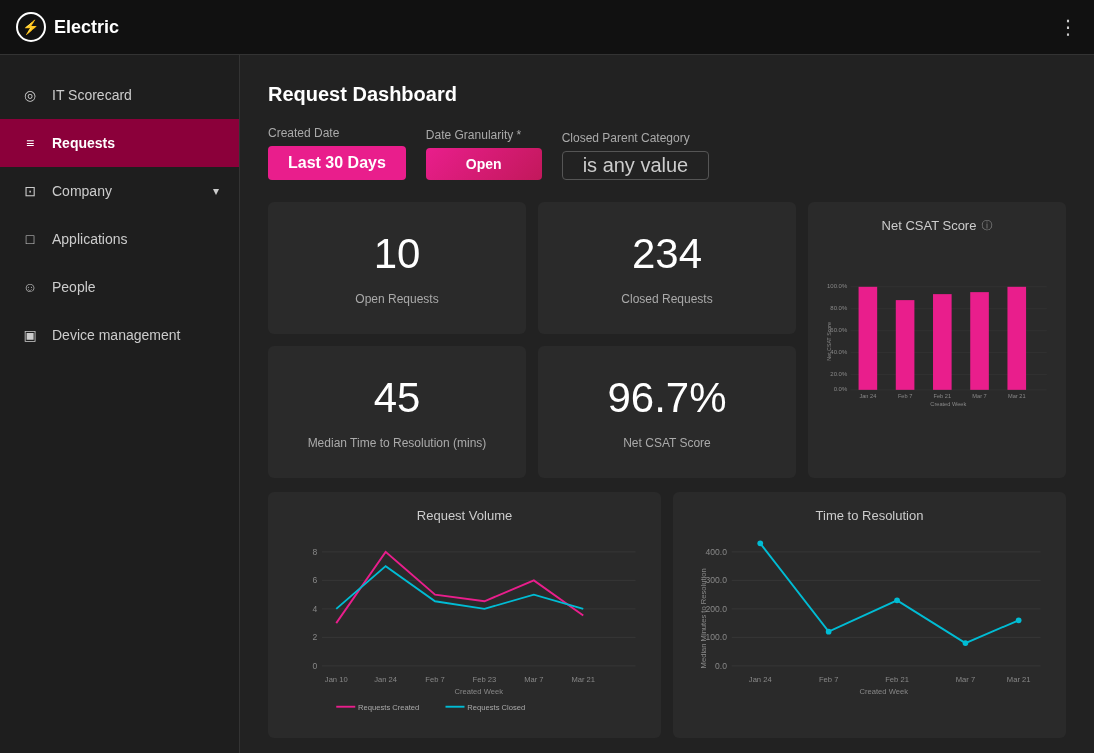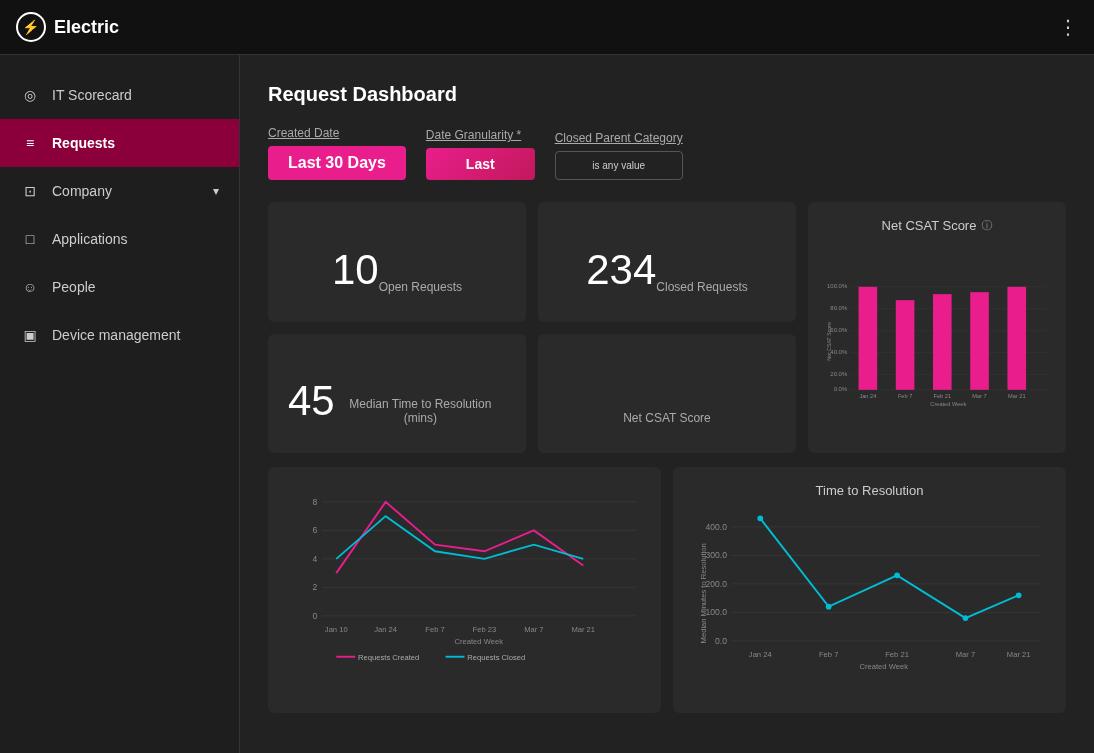--- a/index.html
+++ b/index.html
@@ -22,28 +22,28 @@
     .sidebar-chevron { margin-left: auto; font-size: 12px; }
 
     
     .main-content { flex: 1; background: #222; overflow-y: auto; padding: 28px 28px 28px 28px; }
 
     .page-title { font-size: 20px; font-weight: 700; color: #fff; margin-bottom: 20px; }
 
     
     .filters-row { display: flex; align-items: flex-end; gap: 20px; margin-bottom: 22px; flex-wrap: wrap; }
     .filter-group { display: flex; flex-direction: column; gap: 6px; }
-    .filter-label { font-size: 12px; color: #aaa; text-decoration: underline; }
+    .filter-label { font-size: 12px; color: #aaa; }
     .filter-btn-pink { background: #e91e8c; border: none; color: #fff; padding: 8px 20px; border-radius: 4px; font-size: 16px; font-weight: 600; cursor: pointer; }
     .filter-btn-pink-outline { background: linear-gradient(135deg, #e91e8c, #c2185b); border: none; color: #fff; padding: 8px 40px; border-radius: 4px; font-size: 14px; font-weight: 600; cursor: pointer; }
-    .filter-btn-outline { background: transparent; border: 1px solid #555; color: #ccc; padding: 8px 20px; border-radius: 4px; font-size: 10px; cursor: pointer; }
+    .filter-btn-outline { background: transparent; border: 1px solid #555; color: #ccc; padding: 2px 20px; border-radius: 4px; font-size: 20px; cursor: pointer; }
 
     
     .stats-grid { display: grid; grid-template-columns: 1fr 1fr 1fr; grid-template-rows: auto auto; gap: 12px; margin-bottom: 14px; }
-    .stat-card { background: #2a2a2a; border-radius: 6px; padding: 28px 20px; display: flex; flex-direction: row; align-items: flex-end; justify-content: center; }
+    .stat-card { background: #2a2a2a; border-radius: 6px; padding: 28px 20px; display: flex; flex-direction: column; align-items: center; justify-content: center; }
     .stat-number { font-size: 42px; font-weight: 300; color: #fff; }
     .stat-label { font-size: 12px; color: #aaa; margin-top: 14px; text-align: center; }
     .csat-card { grid-row: 1 / 3; grid-column: 3; background: #2a2a2a; border-radius: 6px; padding: 16px; }
     .csat-title { font-size: 13px; color: #ccc; text-align: center; margin-bottom: 10px; display: flex; align-items: center; justify-content: center; gap: 5px; }
 
     
     .charts-row { display: grid; grid-template-columns: 1fr 1fr; gap: 12px; }
     .chart-card { background: #2a2a2a; border-radius: 6px; padding: 16px; }
     .chart-title { font-size: 13px; color: #ccc; text-align: center; margin-bottom: 10px; }
 
@@ -93,21 +93,21 @@
   <div class="main-content">
     <h1 class="page-title">Request Dashboard</h1>
 
     <div class="filters-row">
       <div class="filter-group">
         <span class="filter-label">Created Date</span>
         <button class="filter-btn-pink">Last 30 Days</button>
       </div>
       <div class="filter-group">
         <span class="filter-label">Date Granularity *</span>
-        <button class="filter-btn-pink-outline">Last</button>
+        <button class="filter-btn-pink-outline">Open</button>
       </div>
       <div class="filter-group">
         <span class="filter-label">Closed Parent Category</span>
         <button class="filter-btn-outline">is any value</button>
       </div>
     </div>
 
     <div class="stats-grid">
 
       <div class="stat-card">
@@ -162,27 +162,29 @@
           <text x="187" y="198" fill="#888" font-size="8.5" text-anchor="middle">Created Week</text>
         </svg>
       </div>
 
       <div class="stat-card">
         <div class="stat-number">45</div>
         <div class="stat-label">Median Time to Resolution (mins)</div>
       </div>
 
       <div class="stat-card">
+        <div class="stat-number">96.7%</div>
         <div class="stat-label">Net CSAT Score</div>
       </div>
     </div>
 
     <div class="charts-row">
 
       <div class="chart-card">
+        <div class="chart-title">Request Volume</div>
         <svg width="100%" height="185" viewBox="0 0 380 185">
 
           <line x1="40" y1="15" x2="370" y2="15" stroke="#444" stroke-width="0.5"></line>
           <line x1="40" y1="45" x2="370" y2="45" stroke="#444" stroke-width="0.5"></line>
           <line x1="40" y1="75" x2="370" y2="75" stroke="#444" stroke-width="0.5"></line>
           <line x1="40" y1="105" x2="370" y2="105" stroke="#444" stroke-width="0.5"></line>
           <line x1="40" y1="135" x2="370" y2="135" stroke="#444" stroke-width="0.5"></line>
 
           <text x="35" y="18" fill="#888" font-size="9" text-anchor="end">8</text>
           <text x="35" y="48" fill="#888" font-size="9" text-anchor="end">6</text>

